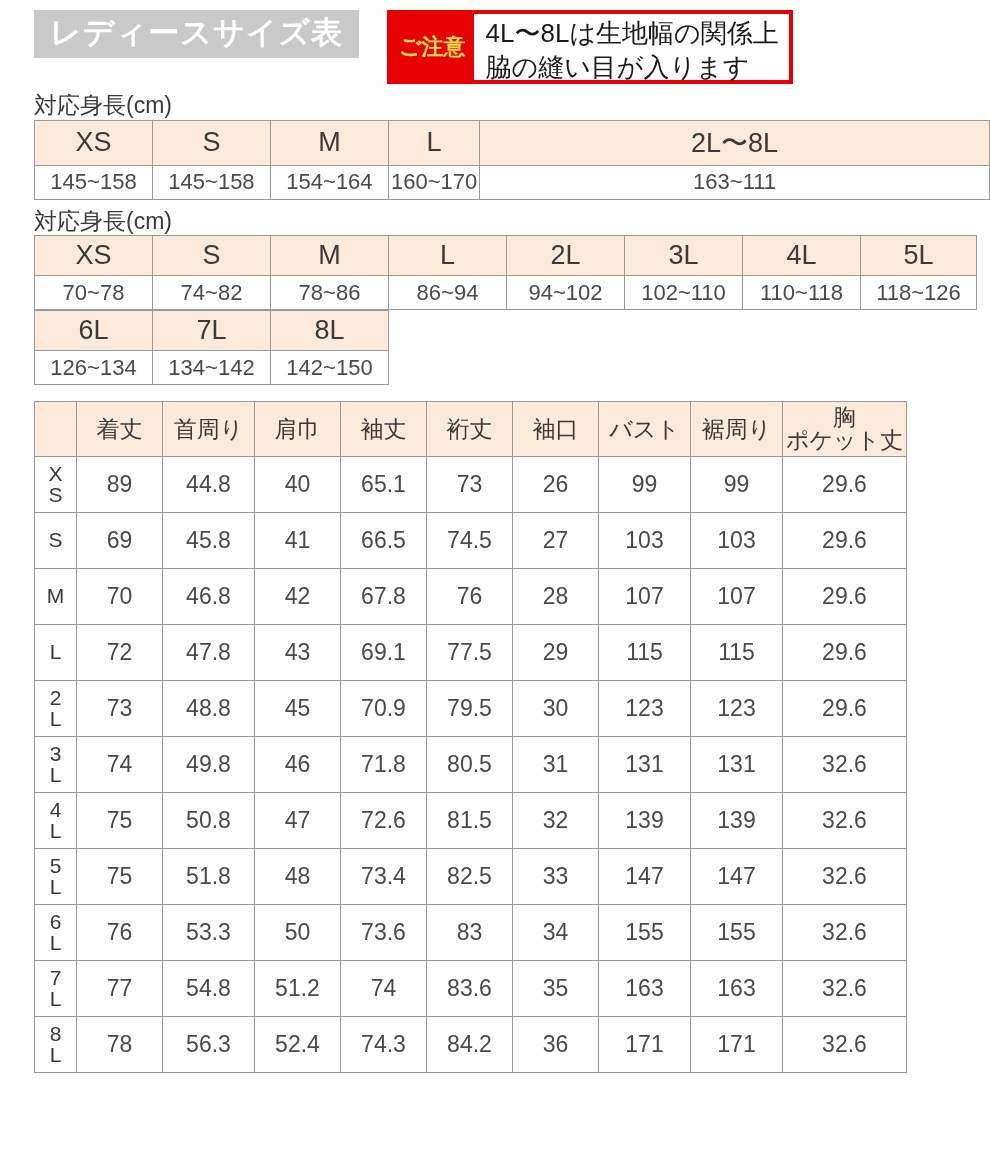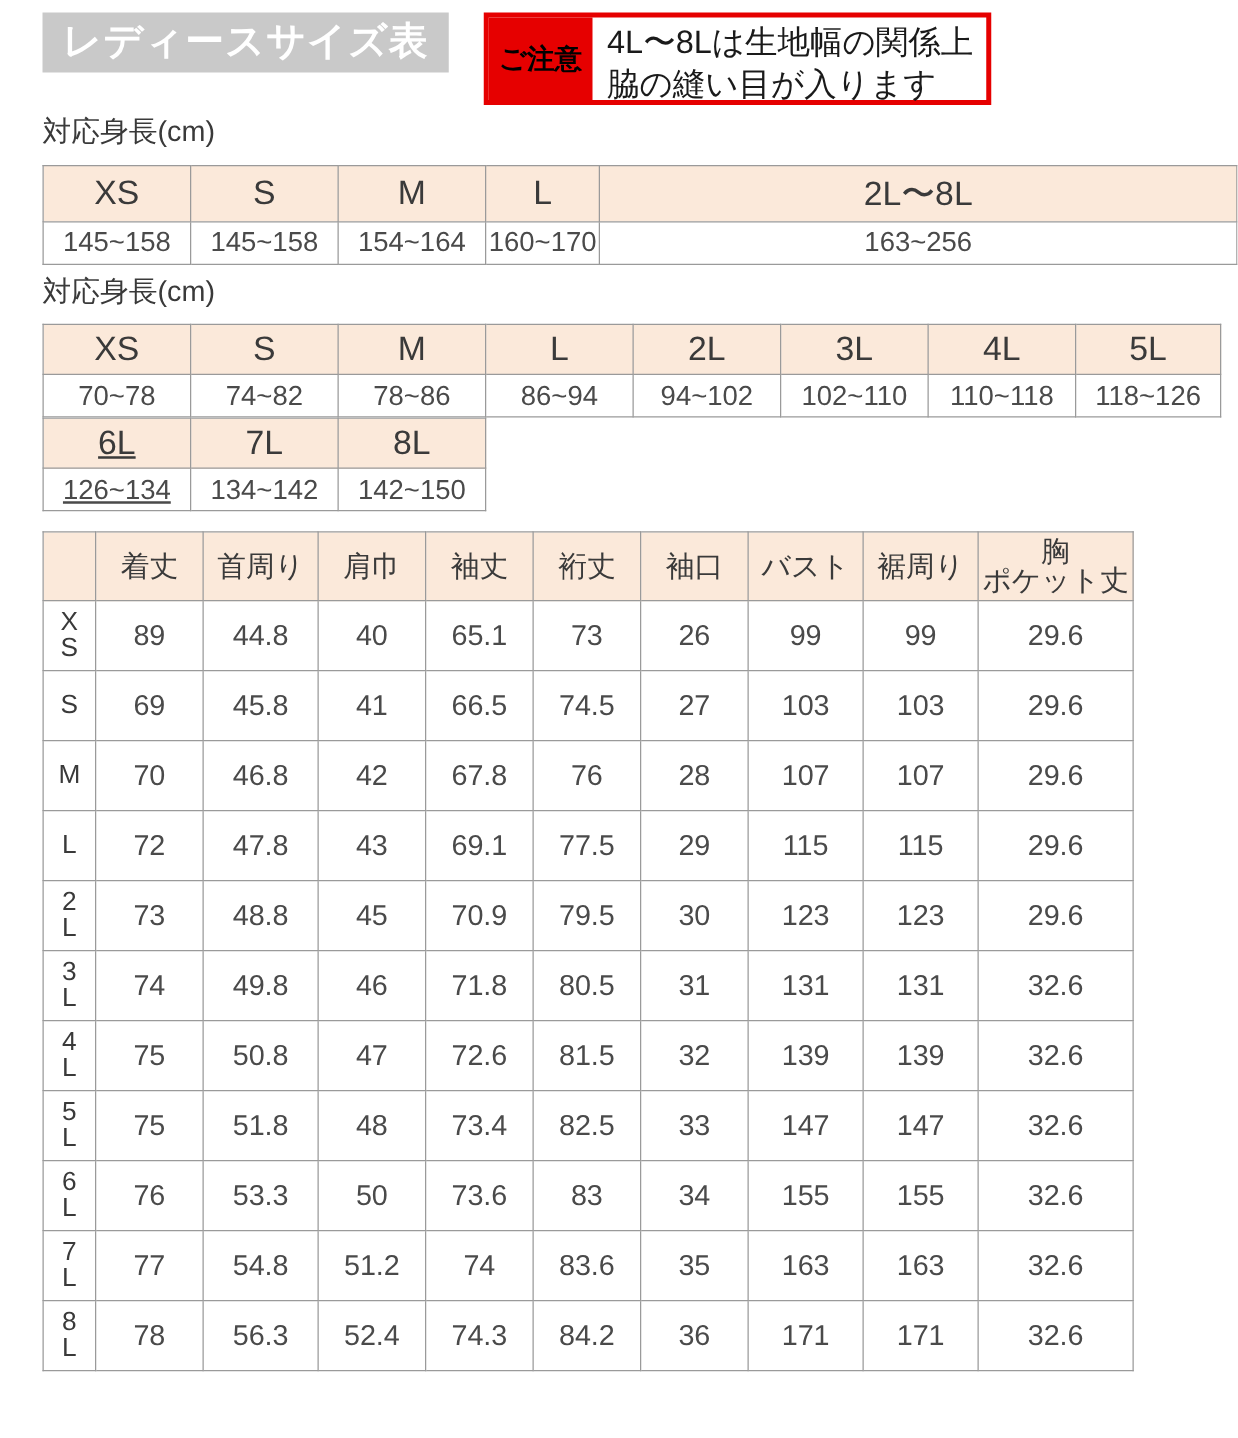--- a/index.html
+++ b/index.html
@@ -38,21 +38,21 @@
   .notice-box {
     border: 4px solid #e60000;
     background: #ffffff;
     display: flex;
     align-items: stretch;
     margin-left: 12px;
     height: 74px;
   }
   .notice-label {
     background: #e60000;
-    color: #000000;
+    color: #fde047;
     font-size: 22px;
     font-weight: bold;
     display: flex;
     align-items: center;
     justify-content: center;
     padding: 0 8px;
     white-space: nowrap;
   }
   .notice-text {
     font-size: 26px;
@@ -60,21 +60,21 @@
     color: #1a1a1a;
     padding: 2px 10px 0 12px;
     line-height: 1.32;
     white-space: nowrap;
   }
 
   
   .caption {
     font-size: 23px;
     color: #3a3a3a;
-    padding: 8px 0 12px 34px;
+    padding: 8px 0 0 34px;
     line-height: 1.2;
   }
 
   
   table {
     border-collapse: collapse;
     margin-left: 34px;
     background: #ffffff;
   }
   table td, table th {
@@ -106,21 +106,21 @@
   #bust-table .b0 { width: 118px; }
   #bust-table .b1 { width: 118px; }
   #bust-table .b2 { width: 118px; }
   #bust-table .b3 { width: 118px; }
   #bust-table .b4 { width: 118px; }
   #bust-table .b5 { width: 118px; }
   #bust-table .b6 { width: 118px; }
   #bust-table .b7 { width: 116px; }
 
   #bust-table2 td, #bust-table2 th { height: 34px; }
-  #bust-table2 .b0 { width: 118px; text-decoration: underline; }
+  #bust-table2 .b0 { width: 118px; }
   #bust-table2 .b1 { width: 118px; }
   #bust-table2 .b2 { width: 118px; }
 
   
   #main-table { margin-top: 16px; }
   #main-table th.corner { width: 42px; background: #fbe9da; }
   #main-table th.hdr { font-size: 23px; }
   #main-table td.rowlab {
     width: 42px;
     font-size: 21px;
@@ -162,21 +162,21 @@
       <th class="hdr c1">S</th>
       <th class="hdr c2">M</th>
       <th class="hdr c3">L</th>
       <th class="hdr c4">2L〜8L</th>
     </tr>
     <tr>
       <td class="c0">145~158</td>
       <td class="c1">145~158</td>
       <td class="c2">154~164</td>
       <td class="c3">160~170</td>
-      <td class="c4">163~256</td>
+      <td class="c4">163~111</td>
     </tr>
   </tbody>
     </table>
 
   <div class="caption">対応身長(cm)</div>
   <table id="bust-table">
     <tbody>
         <tr>
       <th class="hdr b0">XS</th>
       <th class="hdr b1">S</th>

